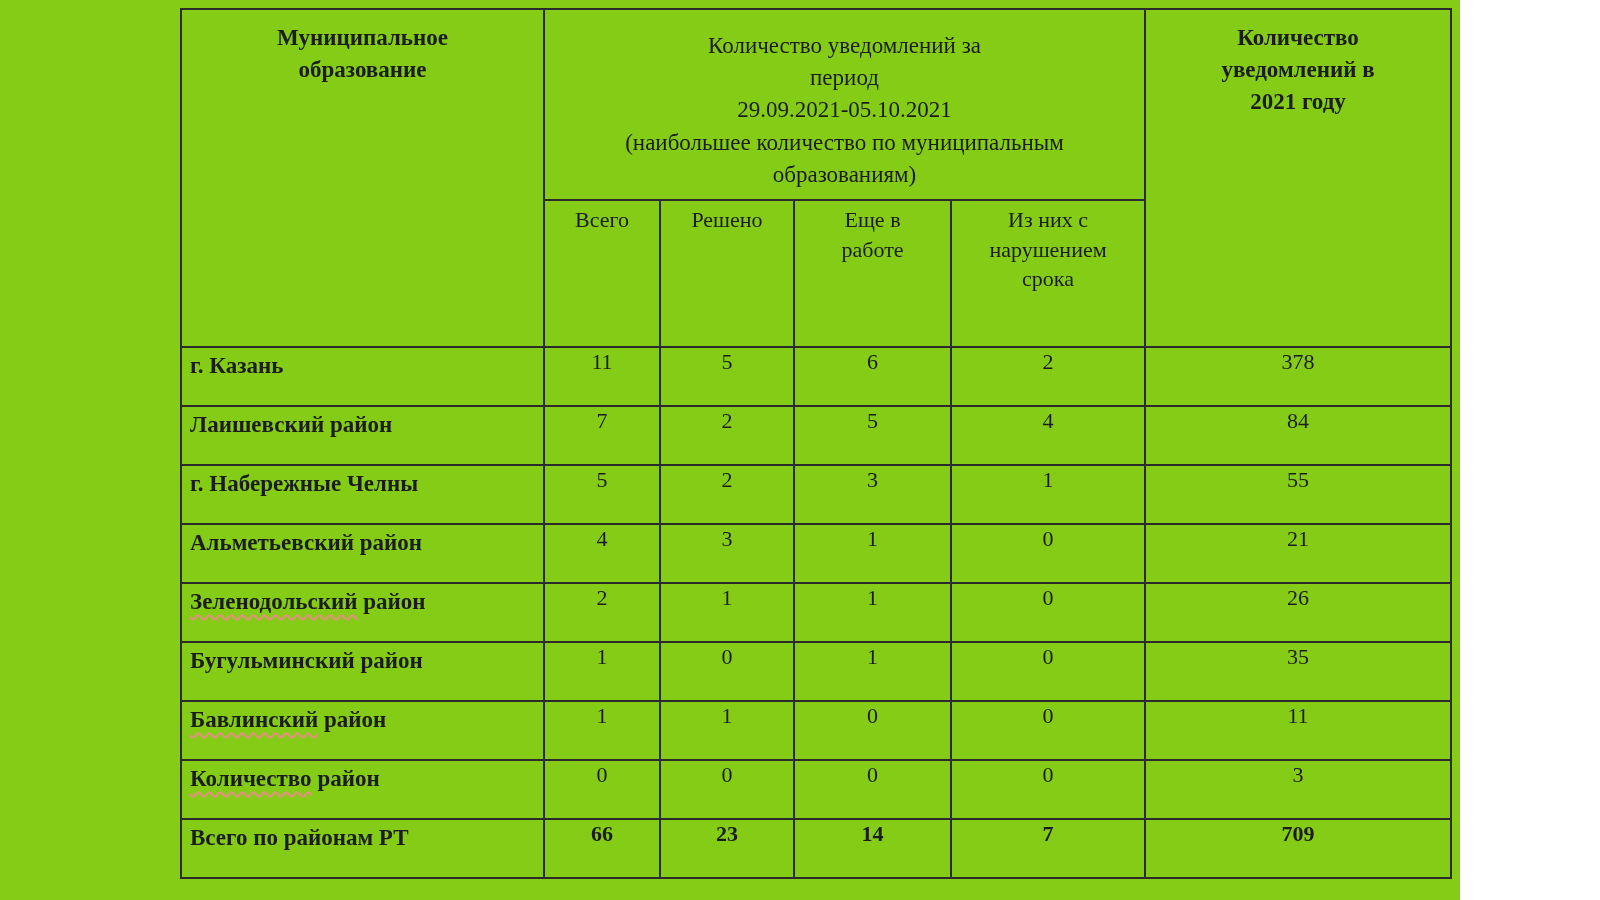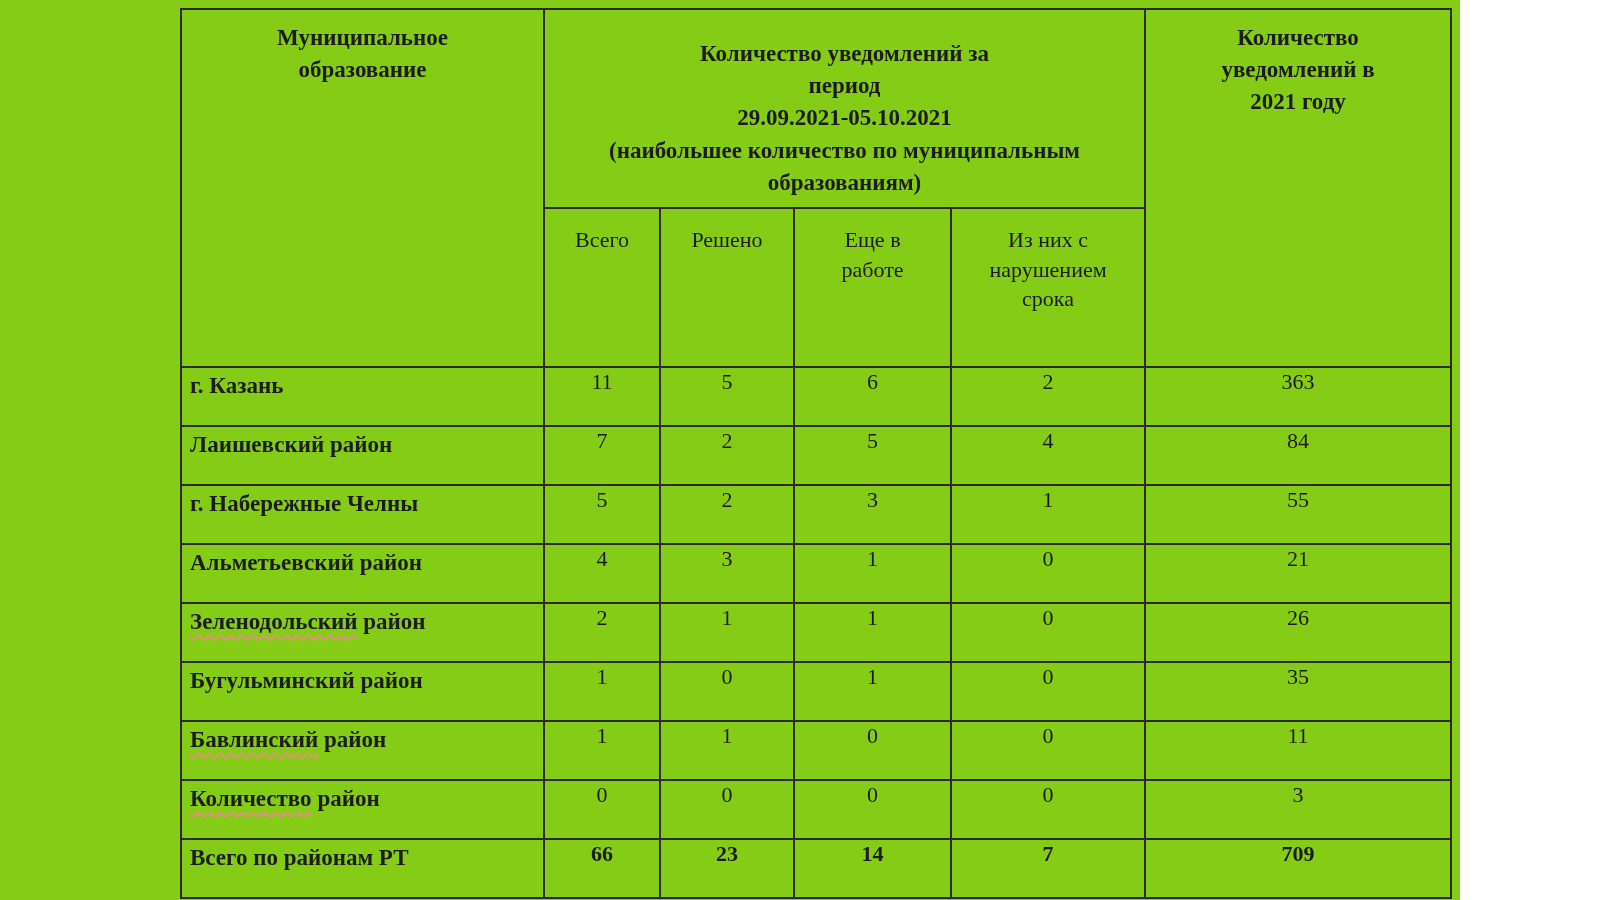--- a/index.html
+++ b/index.html
@@ -33,42 +33,42 @@
   th.municipality-header {
     font-size: 23px;
     font-weight: bold;
     text-align: center;
     padding-top: 12px;
     white-space: pre-line;
     line-height: 1.4;
   }
   th.period-header {
     font-size: 23px;
-    font-weight: bold;
-    text-align: center;
-    padding-top: 28px;
+    font-weight: normal;
+    text-align: center;
+    padding-top: 20px;
     white-space: pre-line;
     line-height: 1.4;
     height: 168px;
     margin-top: 29px;
   }
   th.year-header {
     font-size: 23px;
     font-weight: bold;
     text-align: center;
     padding-top: 12px;
     white-space: pre-line;
     line-height: 1.4;
     border-radius: 27px;
   }
   tr.sub-header-row th {
     font-size: 22px;
     font-weight: normal;
     text-align: center;
-    padding-top: 16px;
+    padding-top: 4px;
     white-space: pre-line;
     line-height: 1.35;
     height: 140px;
   }
   tbody tr {
     height: 59px;
   }
   td.name-cell {
     font-size: 23px;
     font-weight: bold;
@@ -129,21 +129,21 @@
 срока</th>
       </tr>
     </thead>
     <tbody id="rows">
   <tr>
     <td class="name-cell">г. Казань</td>
     <td class="num-cell">11</td>
     <td class="num-cell">5</td>
     <td class="num-cell">6</td>
     <td class="num-cell">2</td>
-    <td class="num-cell">363</td>
+    <td class="num-cell">378</td>
   </tr>
 
   <tr>
     <td class="name-cell">Лаишевский район</td>
     <td class="num-cell">7</td>
     <td class="num-cell">2</td>
     <td class="num-cell">5</td>
     <td class="num-cell">4</td>
     <td class="num-cell">84</td>
   </tr>

